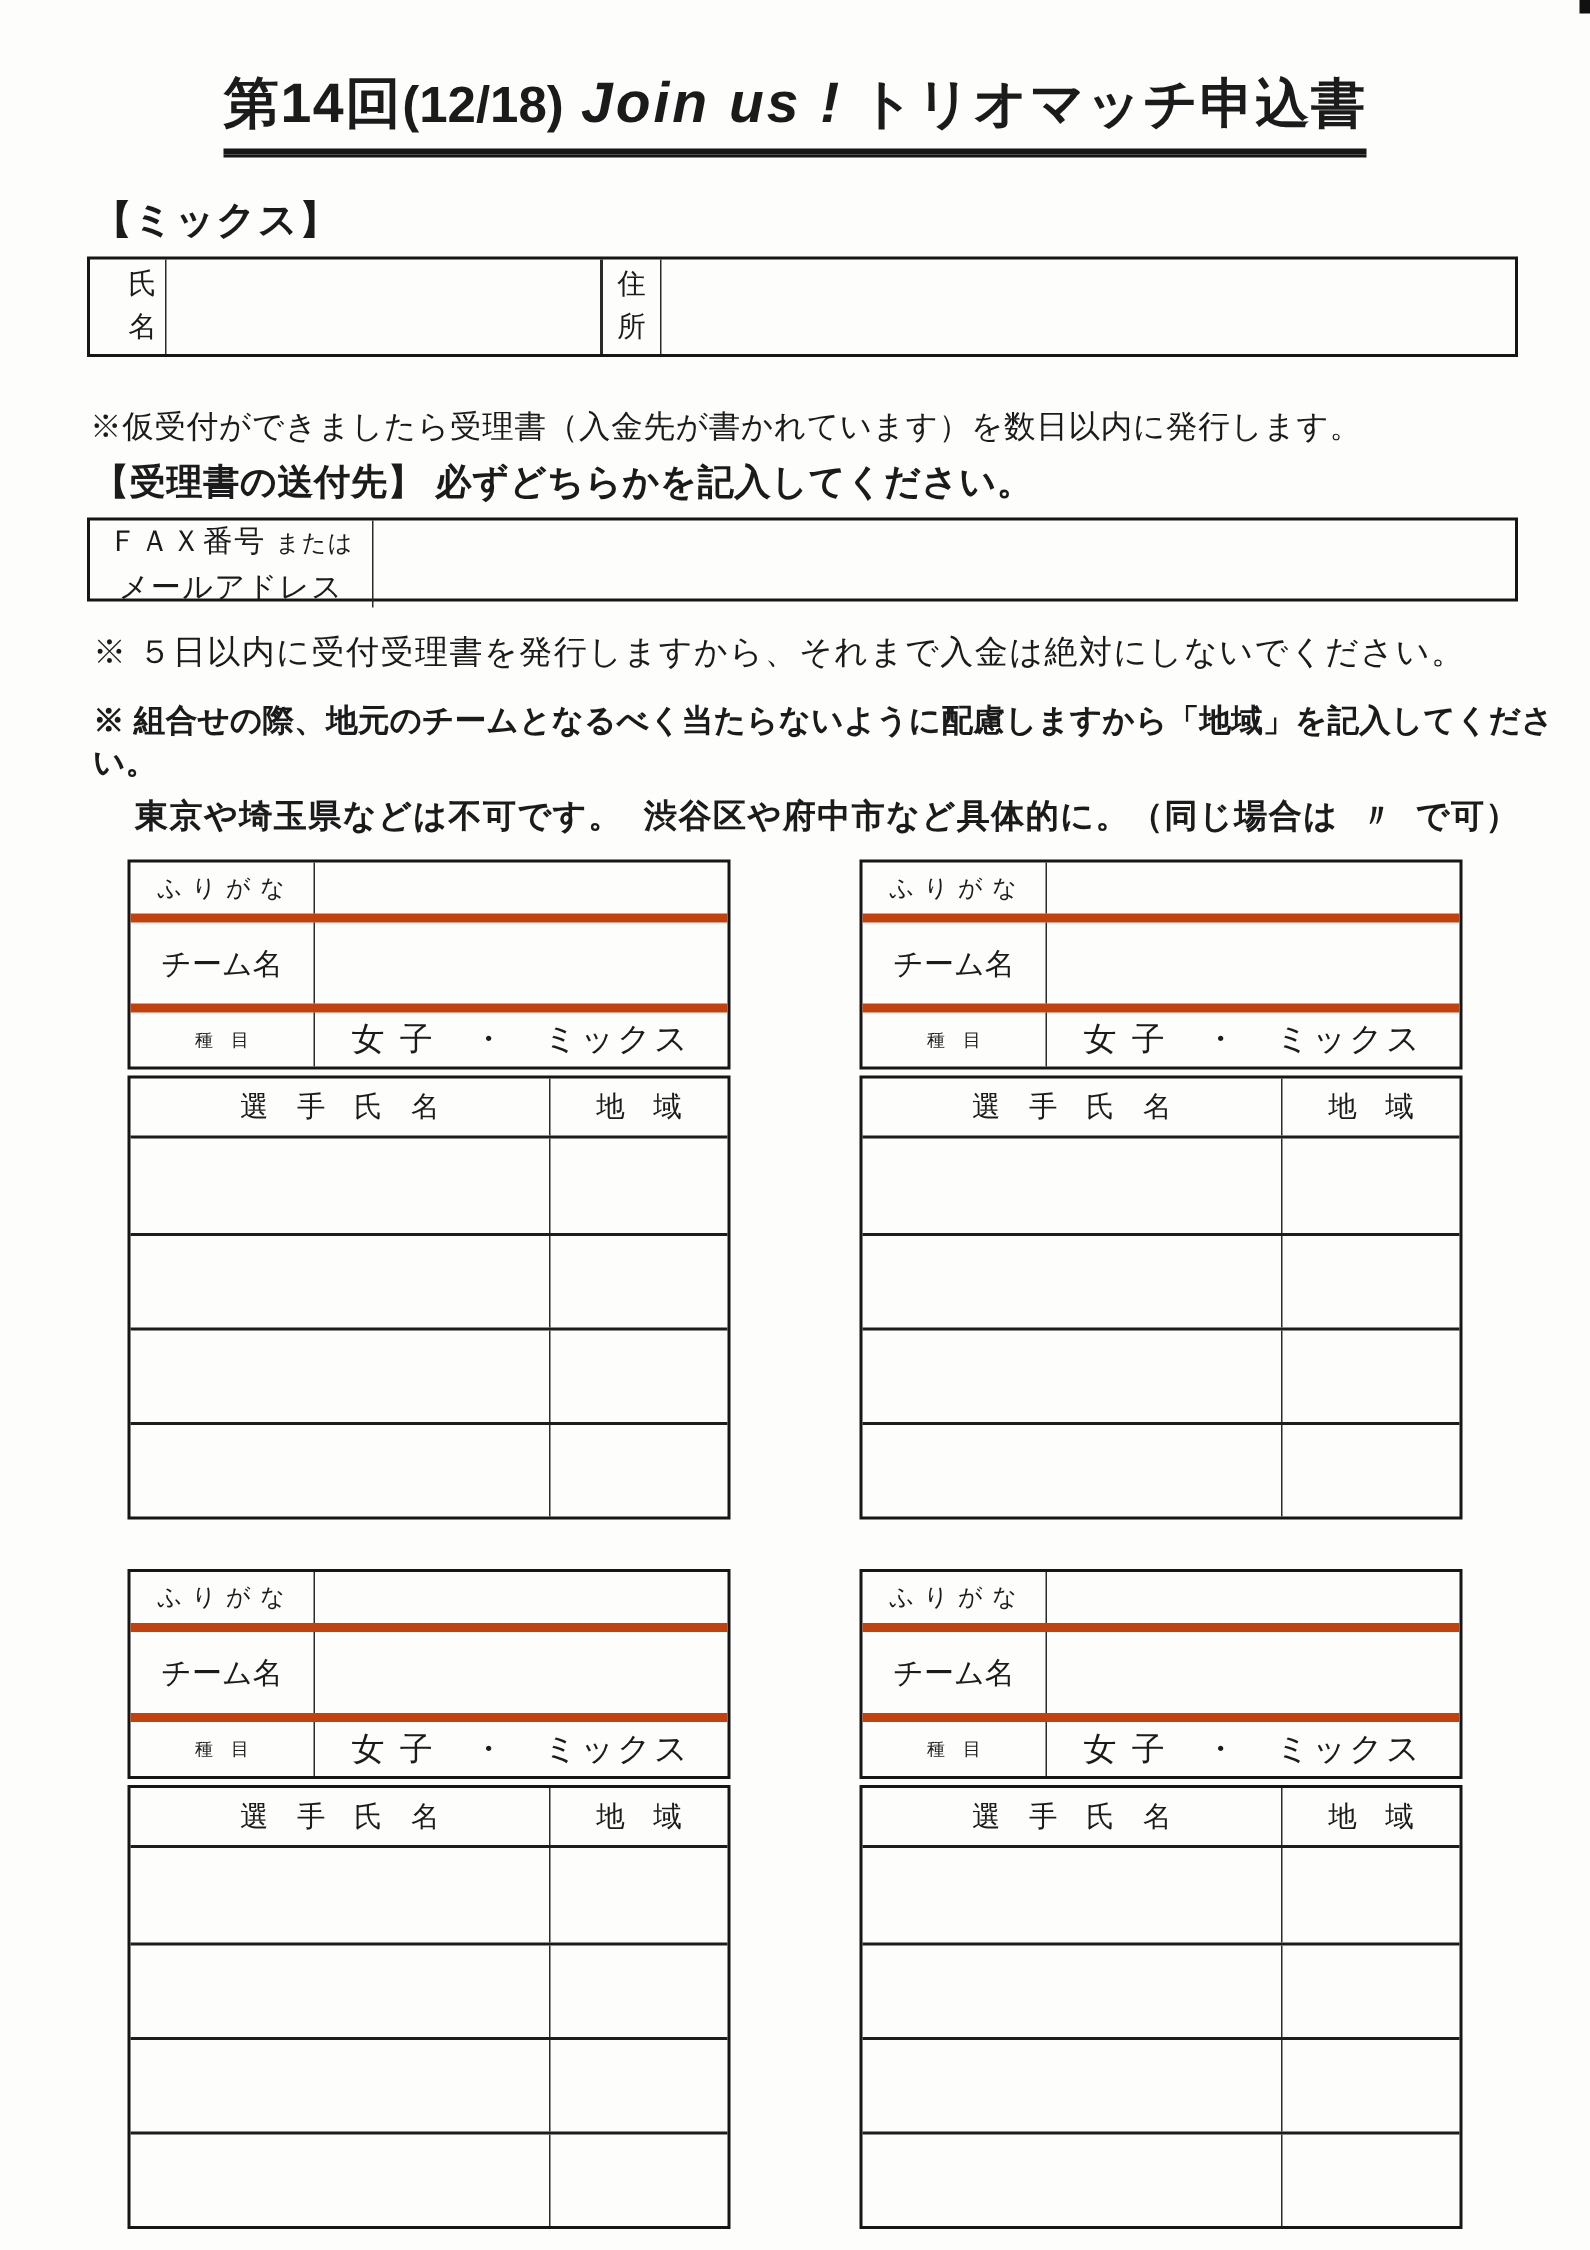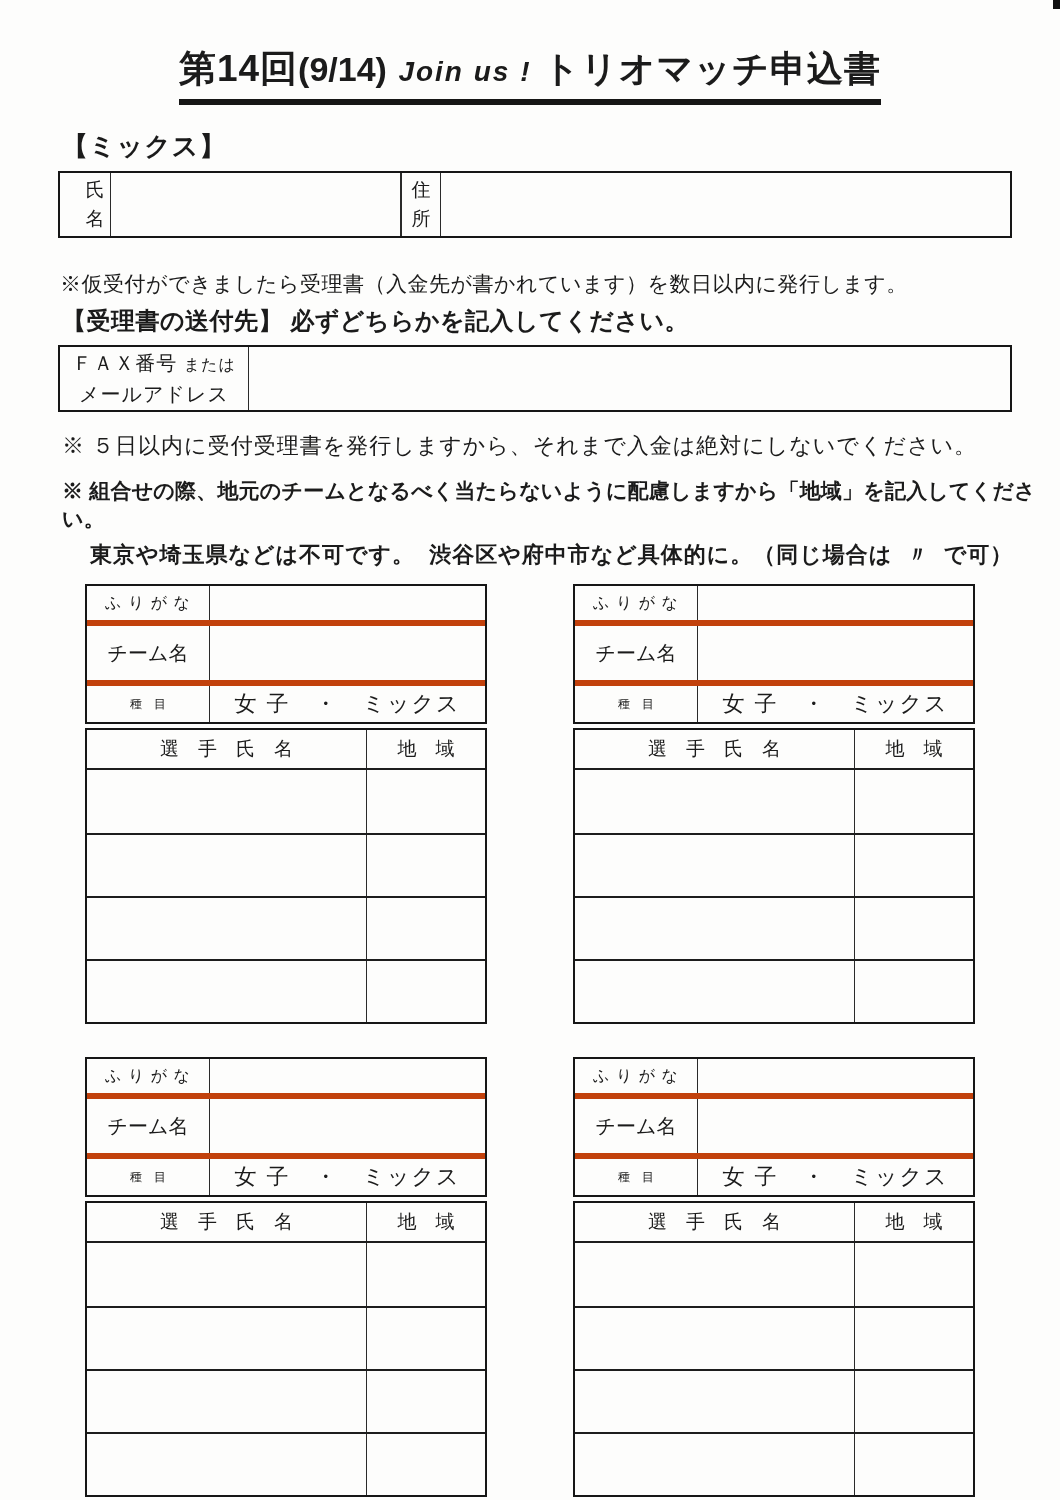--- a/index.html
+++ b/index.html
@@ -13,21 +13,21 @@
     font-family:"Liberation Sans", sans-serif;
     overflow:hidden;
   }
   .scan-speck { position:absolute; top:0; right:0; width:7px; height:9px; background:#111; }
 
   
   .title-wrap { width:max-content; margin:44px auto 0; text-align:center; }
   .title-row { white-space:nowrap; letter-spacing:1px; }
   .t-round  { font-size:37px; font-weight:800; }
   .t-date   { font-size:34px; font-weight:700; letter-spacing:0; }
-  .t-brand  { font-size:28px; font-weight:800; font-style:italic; letter-spacing:2px; padding:0 6px; }
+  .t-brand  { font-size:38px; font-weight:800; font-style:italic; letter-spacing:2px; padding:0 6px; }
   .t-suffix { font-size:36px; font-weight:800; }
   .title-underline { margin-top:5px; height:4px; border-top:4px solid #161616; border-bottom:2px solid #161616; }
 
   
   .sec-heading   { margin:24px 0 0 62px; font-size:26px; font-weight:800; letter-spacing:1px; }
   .note          { margin:32px 0 0 60px; font-size:21px; letter-spacing:.5px; }
   .dest-heading  { margin:7px 0 0 62px; font-size:24px; font-weight:800; letter-spacing:.5px; }
   .note-payment  { margin:19px 0 0 62px; font-size:22px; letter-spacing:1px; font-weight:500; }
   .note-region1  { margin:16px 0 0 62px; font-size:21px; font-weight:700; letter-spacing:.2px; }
   .note-region2  { margin:7px 0 0 90px; font-size:22px; font-weight:700; letter-spacing:1px;font-family:Liberation Mono, monospace; }
@@ -40,21 +40,21 @@
     padding-left:20px;
   }
   .vlabel-cell { display:flex; align-items:center; justify-content:center; border-right:1px solid #2a2a2a; }
   .vlabel { width:1.12em; font-size:19px; line-height:1.5; word-break:break-all; text-align:center; }
   .c-field { }
   .c-sep { border-right:2px solid #2a2a2a; }
 
   
   .fax-table {
     display:grid; grid-template-columns:189px 1fr;
-    margin:8px 48px 0 58px; height:67px;
+    margin:8px 48px 0 58px; height:56px;
     border:2px solid #161616;
   }
   .fax-label { border-right:1px solid #2a2a2a; display:flex; flex-direction:column; justify-content:center; align-items:center; gap:4px; }
   .fax-l1 { font-size:20px; letter-spacing:1px; }
   .fax-l1 .or { font-size:16px; }
   .fax-l2 { font-size:20px; letter-spacing:1px; }
 
   
   .teams-grid {
     margin:14px 0 0 85px;
@@ -84,21 +84,21 @@
   .p-name { border-right:1px solid #2a2a2a; }
 </style>
 </head>
 <body>
 
 <div class="page">
   <div class="scan-speck"></div>
 
   <div class="title-wrap">
     <div class="title-row">
-      <span class="t-round">第14回</span><span class="t-date">(9/14)</span>
+      <span class="t-round">第14回</span><span class="t-date">(12/18)</span>
       <span class="t-brand">Join us !</span>
       <span class="t-suffix">トリオマッチ申込書</span>
     </div>
     <div class="title-underline"></div>
   </div>
 
   <div class="sec-heading">【ミックス】</div>
 
   <div class="contact-table">
     <div class="vlabel-cell">

